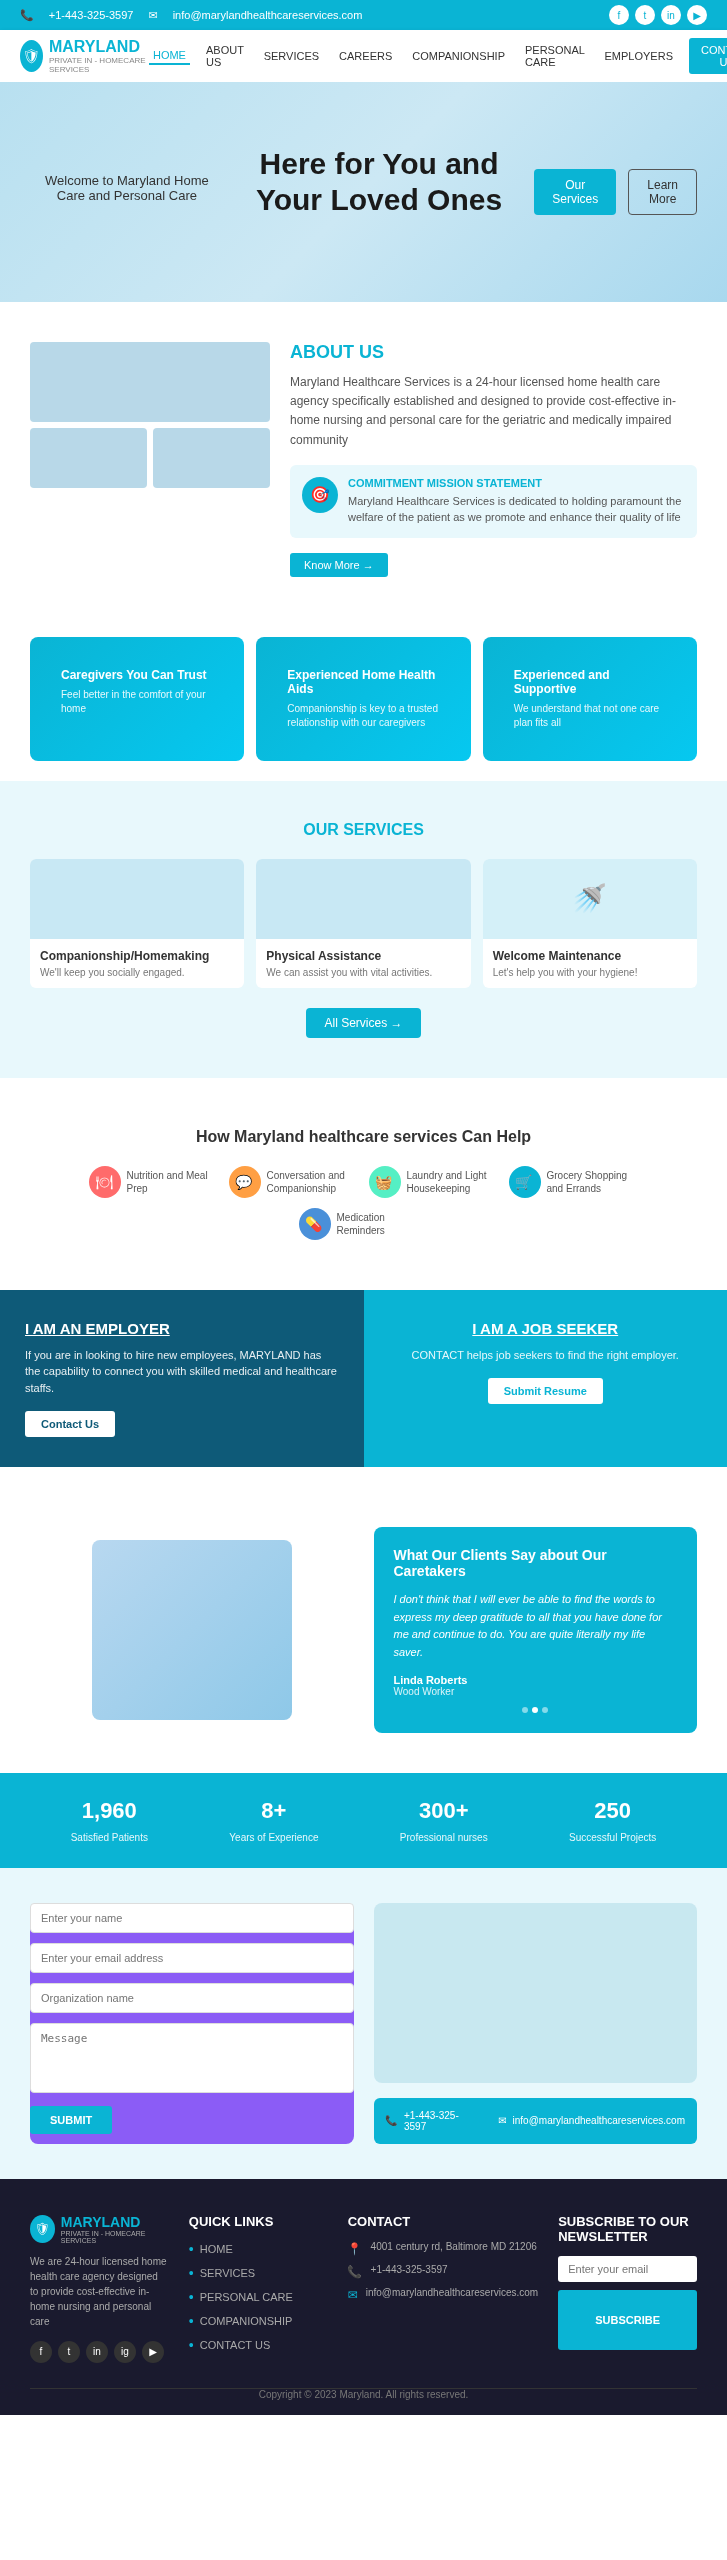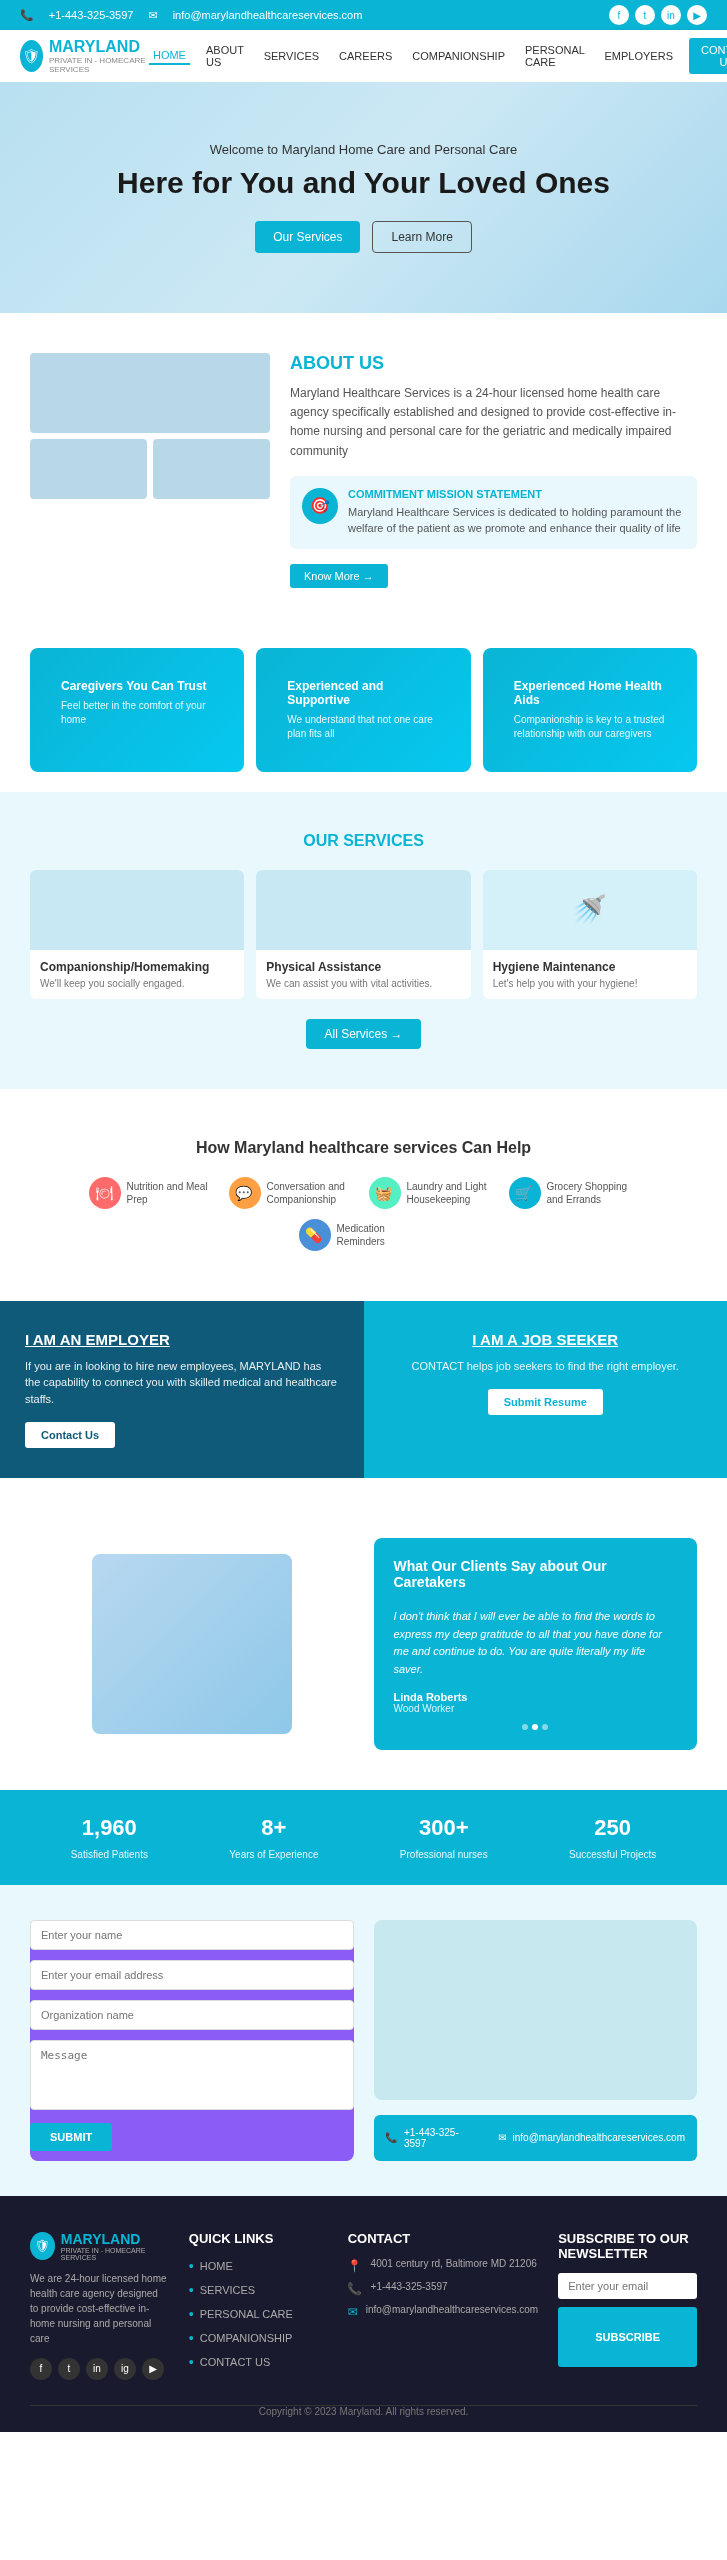--- a/index.html
+++ b/index.html
@@ -16,21 +16,21 @@
     .logo { display: flex; align-items: center; gap: 6px; }
     .logo-icon { width: 32px; height: 32px; background: #0ab4d4; border-radius: 50%; display: flex; align-items: center; justify-content: center; color: #fff; font-size: 14px; }
     .logo-text { font-size: 16px; font-weight: bold; color: #0ab4d4; line-height: 1.1; }
     .logo-sub { font-size: 8px; color: #888; }
     .nav-links { display: flex; gap: 12px; align-items: center; font-size: 11px; }
     .nav-link { color: #333; text-decoration: none; padding: 2px 4px; cursor: pointer; }
     .nav-link.active { color: #0ab4d4; border-bottom: 2px solid #0ab4d4; }
     .nav-btn { background: #0ab4d4; color: #fff; padding: 6px 12px; border-radius: 3px; font-size: 11px; cursor: pointer; border: none; }
 
     
-    .hero { background: linear-gradient(135deg, #b8e0f0 0%, #cce8f4 50%, #a8d8ee 100%); padding: 60px 30px; text-align: center; position: relative; min-height: 220px; display: flex; flex-direction: column; align-items: center; justify-content: center; }
+    .hero { background: linear-gradient(135deg, #b8e0f0 0%, #cce8f4 50%, #a8d8ee 100%); padding: 60px 30px; text-align: center; position: relative; min-height: 220px; display: flex; flex-direction: row; align-items: center; justify-content: center; }
     .hero-small { font-size: 13px; color: #333; margin-bottom: 8px; }
     .hero-title { font-size: 30px; font-weight: bold; color: #1a1a1a; margin-bottom: 20px; line-height: 1.2; }
     .hero-buttons { display: flex; gap: 12px; justify-content: center; }
     .btn-primary { background: #0ab4d4; color: #fff; padding: 8px 18px; border-radius: 4px; font-size: 12px; border: none; cursor: pointer; }
     .btn-outline { background: transparent; color: #333; padding: 8px 18px; border-radius: 4px; font-size: 12px; border: 1px solid #555; cursor: pointer; }
     .about-section { display: flex; gap: 20px; padding: 40px 30px; align-items: flex-start; }
     .about-images { display: grid; grid-template-columns: 1fr 1fr; gap: 6px; width: 240px; flex-shrink: 0; }
     .img-placeholder { background: #b8d8e8; border-radius: 4px; }
     .img-lg { height: 80px; }
     .img-sm { height: 60px; }
@@ -81,21 +81,21 @@
     .jobs-text { font-size: 11px; line-height: 1.5; margin-bottom: 15px; opacity: 0.9; }
     .btn-white { background: #fff; color: #0e5a78; padding: 7px 16px; border-radius: 3px; font-size: 11px; border: none; cursor: pointer; font-weight: bold; }
     .btn-white-outline { background: #fff; color: #0ab4d4; padding: 7px 16px; border-radius: 3px; font-size: 11px; border: none; cursor: pointer; font-weight: bold; }
 
     
     .testimonial-section { background: #fff; padding: 40px 30px; display: flex; gap: 20px; }
     .testimonial-left { flex: 1; display: flex; align-items: center; justify-content: center; }
     .testimonial-img { width: 200px; height: 180px; background: linear-gradient(135deg, #b8d8f0, #8ec8e8); border-radius: 8px; }
     .testimonial-right { flex: 1; }
     .testimonial-box { background: #0ab4d4; color: #fff; border-radius: 8px; padding: 20px; }
-    .testimonial-title { font-size: 14px; font-weight: bold; margin-bottom: 18px; }
+    .testimonial-title { font-size: 14px; font-weight: bold; margin-bottom: 12px; }
     .testimonial-text { font-size: 11px; line-height: 1.6; margin-bottom: 12px; font-style: italic; }
     .testimonial-name { font-size: 11px; font-weight: bold; }
     .testimonial-role { font-size: 10px; opacity: 0.85; }
     .dots { display: flex; gap: 4px; margin-top: 10px; justify-content: center; }
     .dot { width: 6px; height: 6px; border-radius: 50%; background: rgba(255,255,255,0.5); }
     .dot.active { background: #fff; }
 
     
     .stats-section { background: #0ab4d4; padding: 25px 30px; }
     .stats-grid { display: flex; justify-content: space-around; }
@@ -202,26 +202,26 @@
     <button class="btn-know">Know More →</button>
   </div>
 </div>
 
 <div class="features">
   <div class="feature-card">
     <div class="feature-title">Caregivers You Can Trust</div>
     <div class="feature-text">Feel better in the comfort of your home</div>
   </div>
   <div class="feature-card">
+    <div class="feature-title">Experienced Home Health Aids</div>
+    <div class="feature-text">Companionship is key to a trusted relationship with our caregivers</div>
+  </div>
+  <div class="feature-card">
     <div class="feature-title">Experienced and Supportive</div>
     <div class="feature-text">We understand that not one care plan fits all</div>
-  </div>
-  <div class="feature-card">
-    <div class="feature-title">Experienced Home Health Aids</div>
-    <div class="feature-text">Companionship is key to a trusted relationship with our caregivers</div>
   </div>
 </div>
 
 <div class="services-section">
   <div class="services-title">OUR SERVICES</div>
   <div class="services-grid">
     <div class="service-card">
       <div class="service-img"></div>
       <div class="service-body">
         <div class="service-name">Companionship/Homemaking</div>
@@ -231,21 +231,21 @@
     <div class="service-card">
       <div class="service-img"></div>
       <div class="service-body">
         <div class="service-name">Physical Assistance</div>
         <div class="service-desc">We can assist you with vital activities.</div>
       </div>
     </div>
     <div class="service-card">
       <div class="service-img" style="background:#d4f0f8; display:flex; align-items:center; justify-content:center; font-size:28px;">🚿</div>
       <div class="service-body">
-        <div class="service-name">Hygiene Maintenance</div>
+        <div class="service-name">Welcome Maintenance</div>
         <div class="service-desc">Let's help you with your hygiene!</div>
       </div>
     </div>
   </div>
   <div class="services-center">
     <button class="btn-primary">All Services →</button>
   </div>
 </div>
 
 <div class="help-section">

